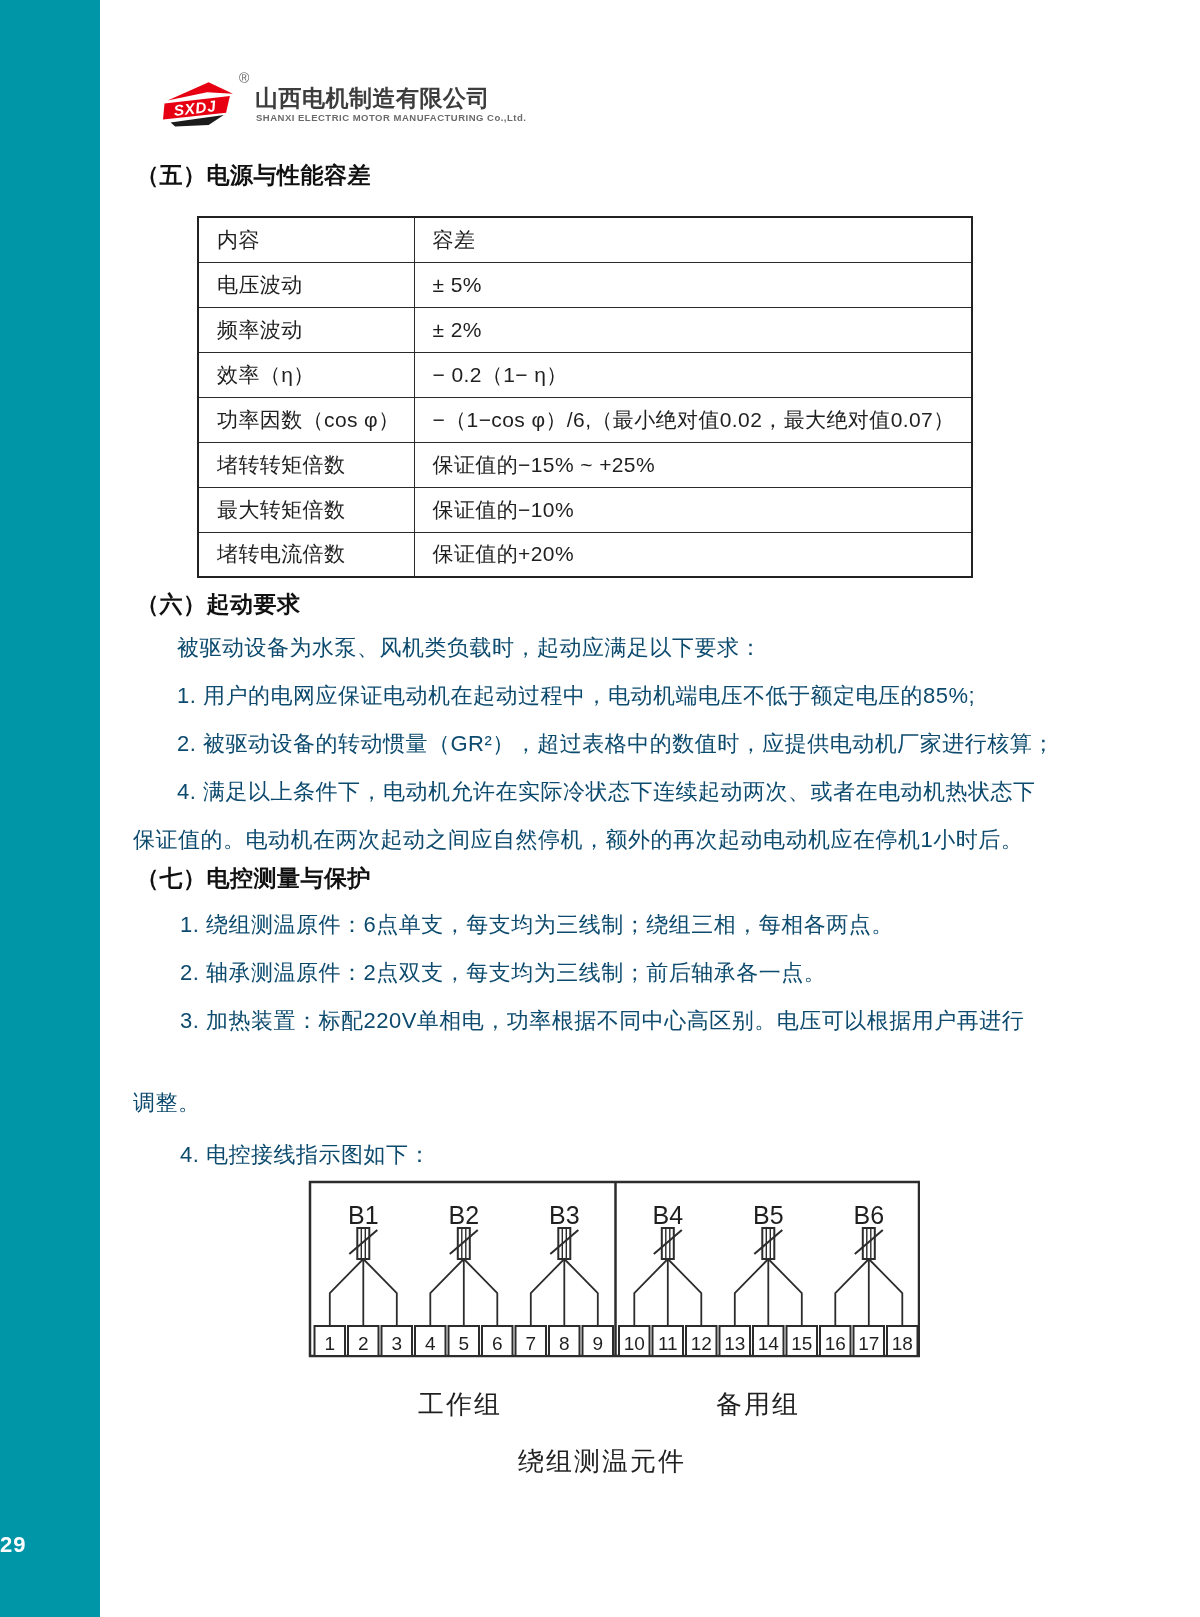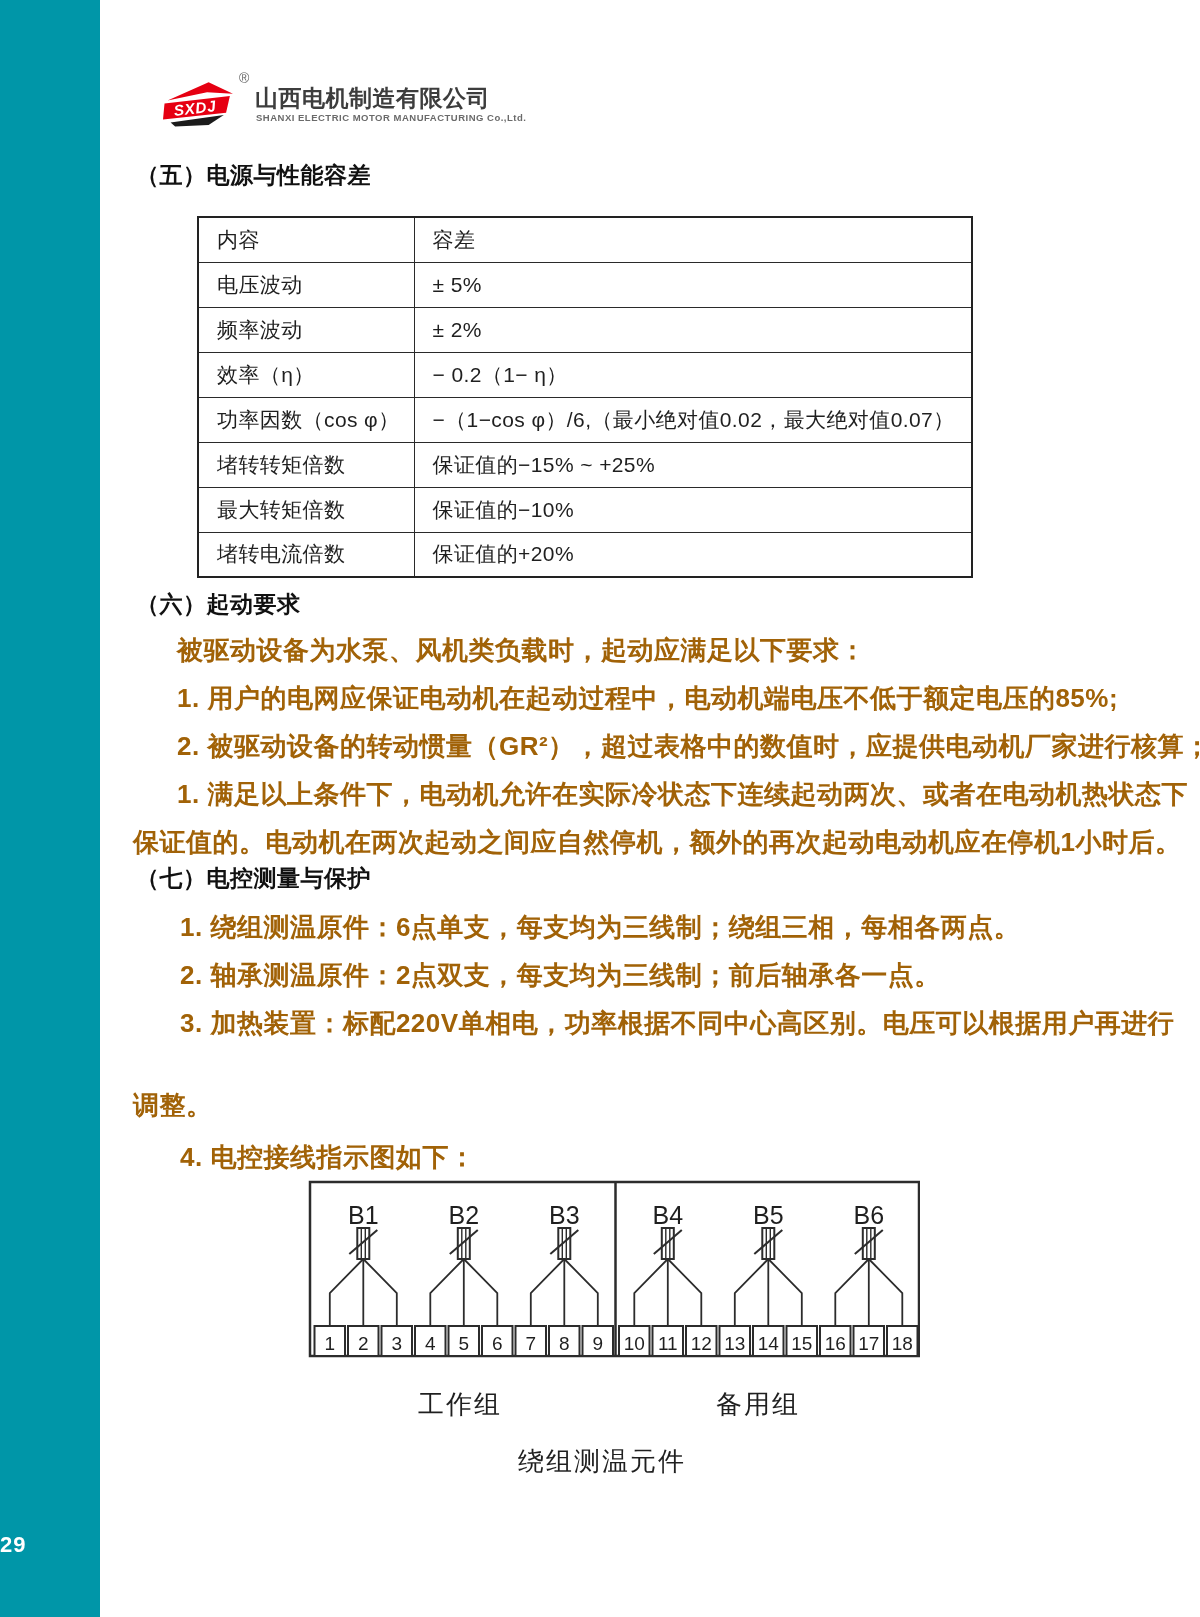--- a/index.html
+++ b/index.html
@@ -25,22 +25,22 @@
   .company-en {
     position:absolute; left:256px; top:112px; font-size:9.5px; font-weight:bold;
     color:#6a6a6a; letter-spacing:0.5px; white-space:nowrap;
   }
   
   .sec-head {
     position:absolute; left:136px; font-size:23px; font-weight:bold;
     color:#111; white-space:nowrap; letter-spacing:0.5px;
   }
   .para {
-    position:absolute; font-size:26px; color:#a16207;
-    white-space:nowrap; letter-spacing:0.5px;font-weight:bold;
+    position:absolute; font-size:22px; color:#0c4a6e;
+    white-space:nowrap; letter-spacing:0.5px;
   }
   
   .spec-table {
     position:absolute; left:197px; top:216px; width:776px;
     border-collapse:collapse; table-layout:fixed;
     border:2.5px solid #222;
   }
   .spec-table td {
     border:1.6px solid #2a2a2a; height:45px; padding:0 6px 0 18px;
     font-size:21px; vertical-align:middle; letter-spacing:0.4px;
@@ -114,21 +114,21 @@
       <td class="c1">堵转电流倍数</td>
       <td>保证值的+20%</td>
     </tr>
   </tbody>
     </table>
 
   <div class="sec-head" style="top:589px;">（六）起动要求</div>
   <div class="para" style="left:177px; top:633px;">被驱动设备为水泵、风机类负载时，起动应满足以下要求：</div>
   <div class="para" style="left:177px; top:681px;">1. 用户的电网应保证电动机在起动过程中，电动机端电压不低于额定电压的85%;</div>
   <div class="para" style="left:177px; top:729px;">2. 被驱动设备的转动惯量（GR²），超过表格中的数值时，应提供电动机厂家进行核算；</div>
-  <div class="para" style="left:177px; top:777px;">1. 满足以上条件下，电动机允许在实际冷状态下连续起动两次、或者在电动机热状态下</div>
+  <div class="para" style="left:177px; top:777px;">4. 满足以上条件下，电动机允许在实际冷状态下连续起动两次、或者在电动机热状态下</div>
   <div class="para" style="left:133px; top:825px;">保证值的。电动机在两次起动之间应自然停机，额外的再次起动电动机应在停机1小时后。</div>
 
   <div class="sec-head" style="top:863px;">（七）电控测量与保护</div>
   <div class="para" style="left:180px; top:910px;">1. 绕组测温原件：6点单支，每支均为三线制；绕组三相，每相各两点。</div>
   <div class="para" style="left:180px; top:958px;">2. 轴承测温原件：2点双支，每支均为三线制；前后轴承各一点。</div>
   <div class="para" style="left:180px; top:1006px;">3. 加热装置：标配220V单相电，功率根据不同中心高区别。电压可以根据用户再进行</div>
   <div class="para" style="left:133px; top:1088px;">调整。</div>
   <div class="para" style="left:180px; top:1100px;margin-top:40px;">4. 电控接线指示图如下：</div>
 
   <svg class="diagram" width="620" height="340" viewBox="0 0 620 340">

